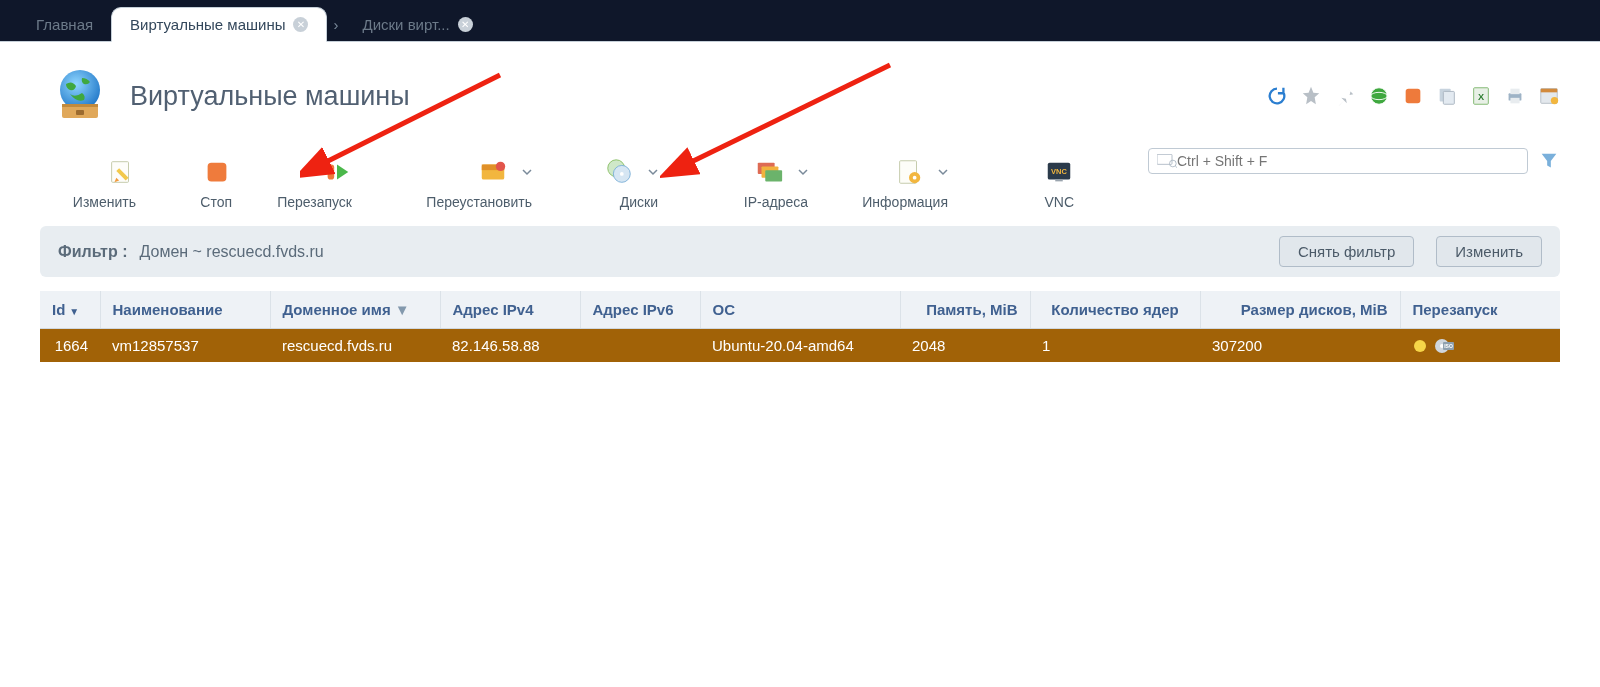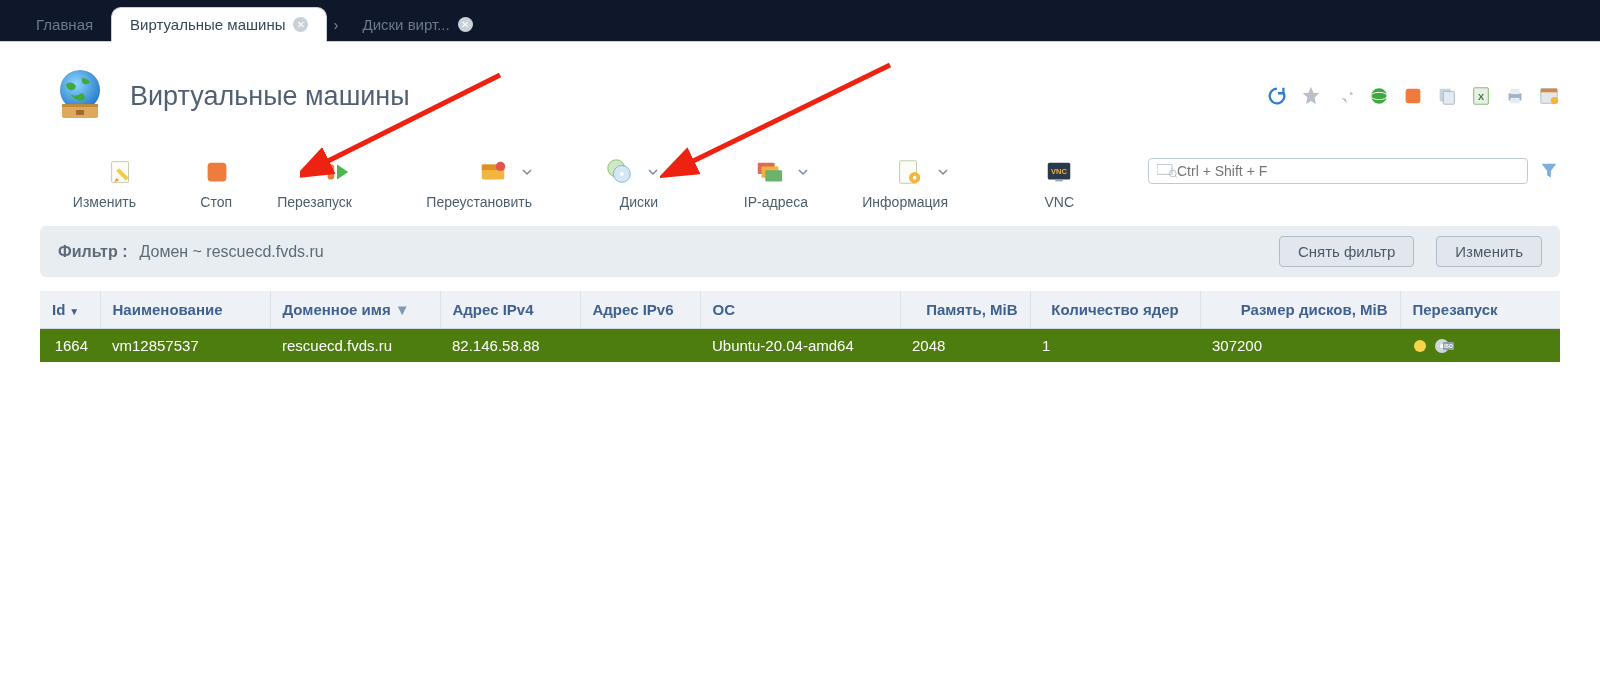--- a/index.html
+++ b/index.html
@@ -23,40 +23,40 @@
   
   .toolbar { display: flex; align-items: flex-start; padding: 8px 40px 6px 40px; gap: 0; position: relative; }
   .tb-btn { display: flex; flex-direction: column; align-items: flex-end; width: 96px; cursor: pointer; padding-top: 6px; }
   .tb-btn.wide { width: 140px; }
   .tb-btn.wider { width: 120px; }
   .tb-icon-row { display: flex; align-items: center; height: 36px; }
   .tb-icon { width: 30px; height: 30px; }
   .tb-dropdown { width: 10px; height: 10px; margin-left: 14px; }
   .tb-label { font-size: 14px; color: #4d5d6b; margin-top: 4px; white-space: nowrap; }
   .toolbar-spacer { flex: 1; }
-  .search-wrap { display: flex; align-items: center; margin-top: 10px; }
+  .search-wrap { display: flex; align-items: center; margin-top: 0; }
   .search-box { display: flex; align-items: center; border: 1px solid #c0cad4; border-radius: 4px; padding: 4px 8px; width: 380px; background: #fff; }
   .search-box input { border: none; outline: none; flex: 1; font-size: 14px; color: #9aa4ae; background: transparent; }
   .filter-funnel { width: 22px; height: 22px; margin-left: 10px; cursor: pointer; }
   
   
   .filter-bar { margin: 10px 40px 0 40px; background: #e8edf1; border-radius: 6px; padding: 10px 18px; display: flex; align-items: center; font-size: 16px; color: #5b6b7a; }
   .filter-label { font-weight: 600; }
   .filter-text { margin-left: 12px; }
   .filter-bar .spacer { flex: 1; }
   .filter-btn { background: #e1e7ec; border: 1px solid #b0bcc8; color: #4b5a68; padding: 6px 18px; border-radius: 4px; font-size: 15px; cursor: pointer; margin-left: 22px; }
   
   
   .table-wrap { margin: 14px 40px 0 40px; }
   table { width: 100%; border-collapse: collapse; font-size: 15px; }
   thead th { background: #eef2f6; color: #406190; font-weight: 600; text-align: left; padding: 10px 12px; border-right: 1px solid #dbe2e8; border-bottom: 1px solid #d0d8df; cursor: pointer; white-space: nowrap; }
   thead th:last-child { border-right: none; }
   .sort-ind { display: inline-block; margin-left: 4px; font-size: 10px; color: #406190; }
   .filter-col-ind { display: inline-block; margin-left: 4px; color: #8399ad; }
-  tbody tr { background: #4d7c0f; color: #fff; }
+  tbody tr { background: #a16207; color: #fff; }
   tbody td { padding: 8px 12px; white-space: nowrap; }
   .state-cell { display: flex; gap: 6px; align-items: center; }
   
   
   .arrow { position: absolute; pointer-events: none; }
   
   
 </style>
 </head>
 <body>

